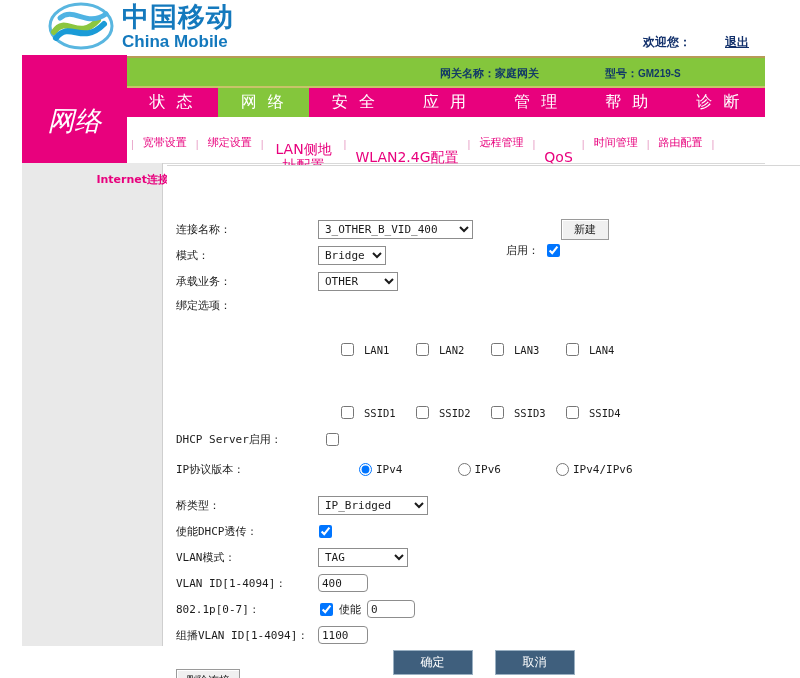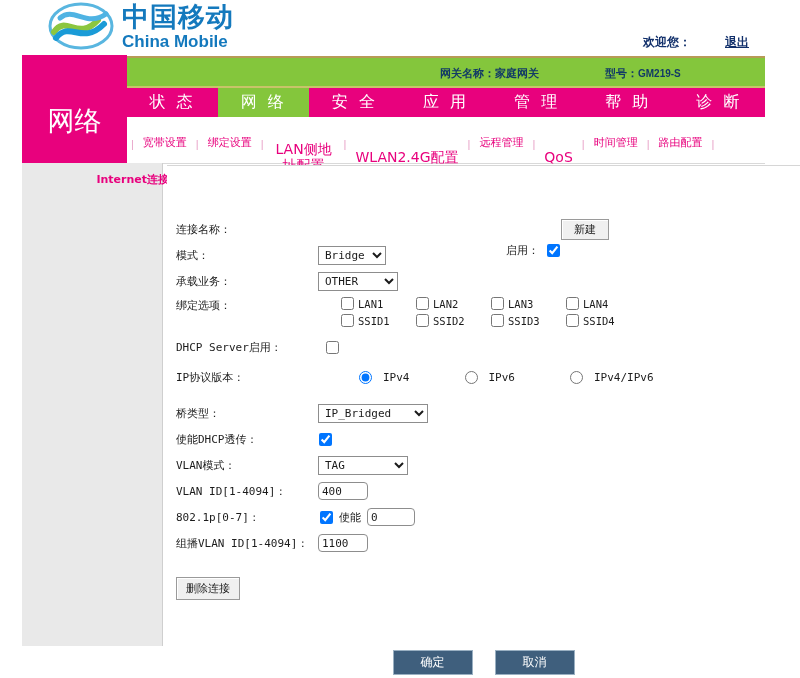--- a/index.html
+++ b/index.html
@@ -35,20 +35,21 @@
     position:absolute;right:35px;top:34px;
     font-size:12px;font-weight:bold;color:#12306b;
     display:flex;gap:34px;align-items:baseline;
   }
   .welcome .logout{text-decoration:underline;cursor:pointer;}
 
   
   .leftbrand{
     position:absolute;left:22px;top:55px;width:105px;height:140px;
     background:#e8017d;
+    font-style:italic;
   }
   .leftbrand span{
     position:absolute;left:50%;top:50%;transform:translate(-50%,-60%);
     color:#ffffff;font-size:27px;font-weight:normal;white-space:nowrap;
     font-family:"DejaVu Sans","Liberation Sans",sans-serif;
   }
 
   
   .greenbar{
     position:absolute;left:127px;top:56px;width:638px;height:30px;
@@ -164,25 +165,25 @@
   .btn-del{margin-top:24px;padding:3px 9px;}
 
   .enable-box{
     position:absolute;left:330px;top:24px;
     display:flex;align-items:center;gap:8px;font-size:11px;
   }
 
   .bindgrid{display:flex;flex-direction:column;gap:4px;}
   .bindrow{display:flex;}
   .bindcell{
-    width:75px;display:flex;align-items:center;gap:4px;
-    font-size:10.5px;white-space:nowrap;
+    width:75px;display:flex;align-items:center;gap:10px;
+    font-size:10.5px;white-space:nowrap;margin-top:46px;
   }
   .radiorow{display:flex;align-items:center;gap:6px;font-size:11px;}
-  .radiorow .ritem{display:flex;align-items:center;gap:11px;margin-right:14px;padding-left:35px;}
+  .radiorow .ritem{display:flex;align-items:center;gap:4px;margin-right:14px;padding-left:35px;}
 
   .gap-sm{height:6px;}
   .gap-md{height:10px;}
 
   
   .bottombar{
     position:absolute;left:167px;top:647px;width:633px;height:31px;
     display:flex;align-items:center;justify-content:center;gap:22px;
   }
   .bbtn{
@@ -273,20 +274,25 @@
 
     
     <div class="enable-box">
       <span>启用：</span>
       <input type="checkbox" checked="" style="">
     </div>
 
     
     <div class="row">
       <span class="lbl">连接名称：</span>
+      <span class="fld">
+        <select class="w-conn">
+          <option>3_OTHER_B_VID_400</option>
+        </select>
+      </span>
     </div>
     <div class="gap-sm"></div>
 
     
     <div class="row">
       <span class="lbl">模式：</span>
       <span class="fld">
         <select class="w-mode">
           <option>Bridge</option>
         </select>

